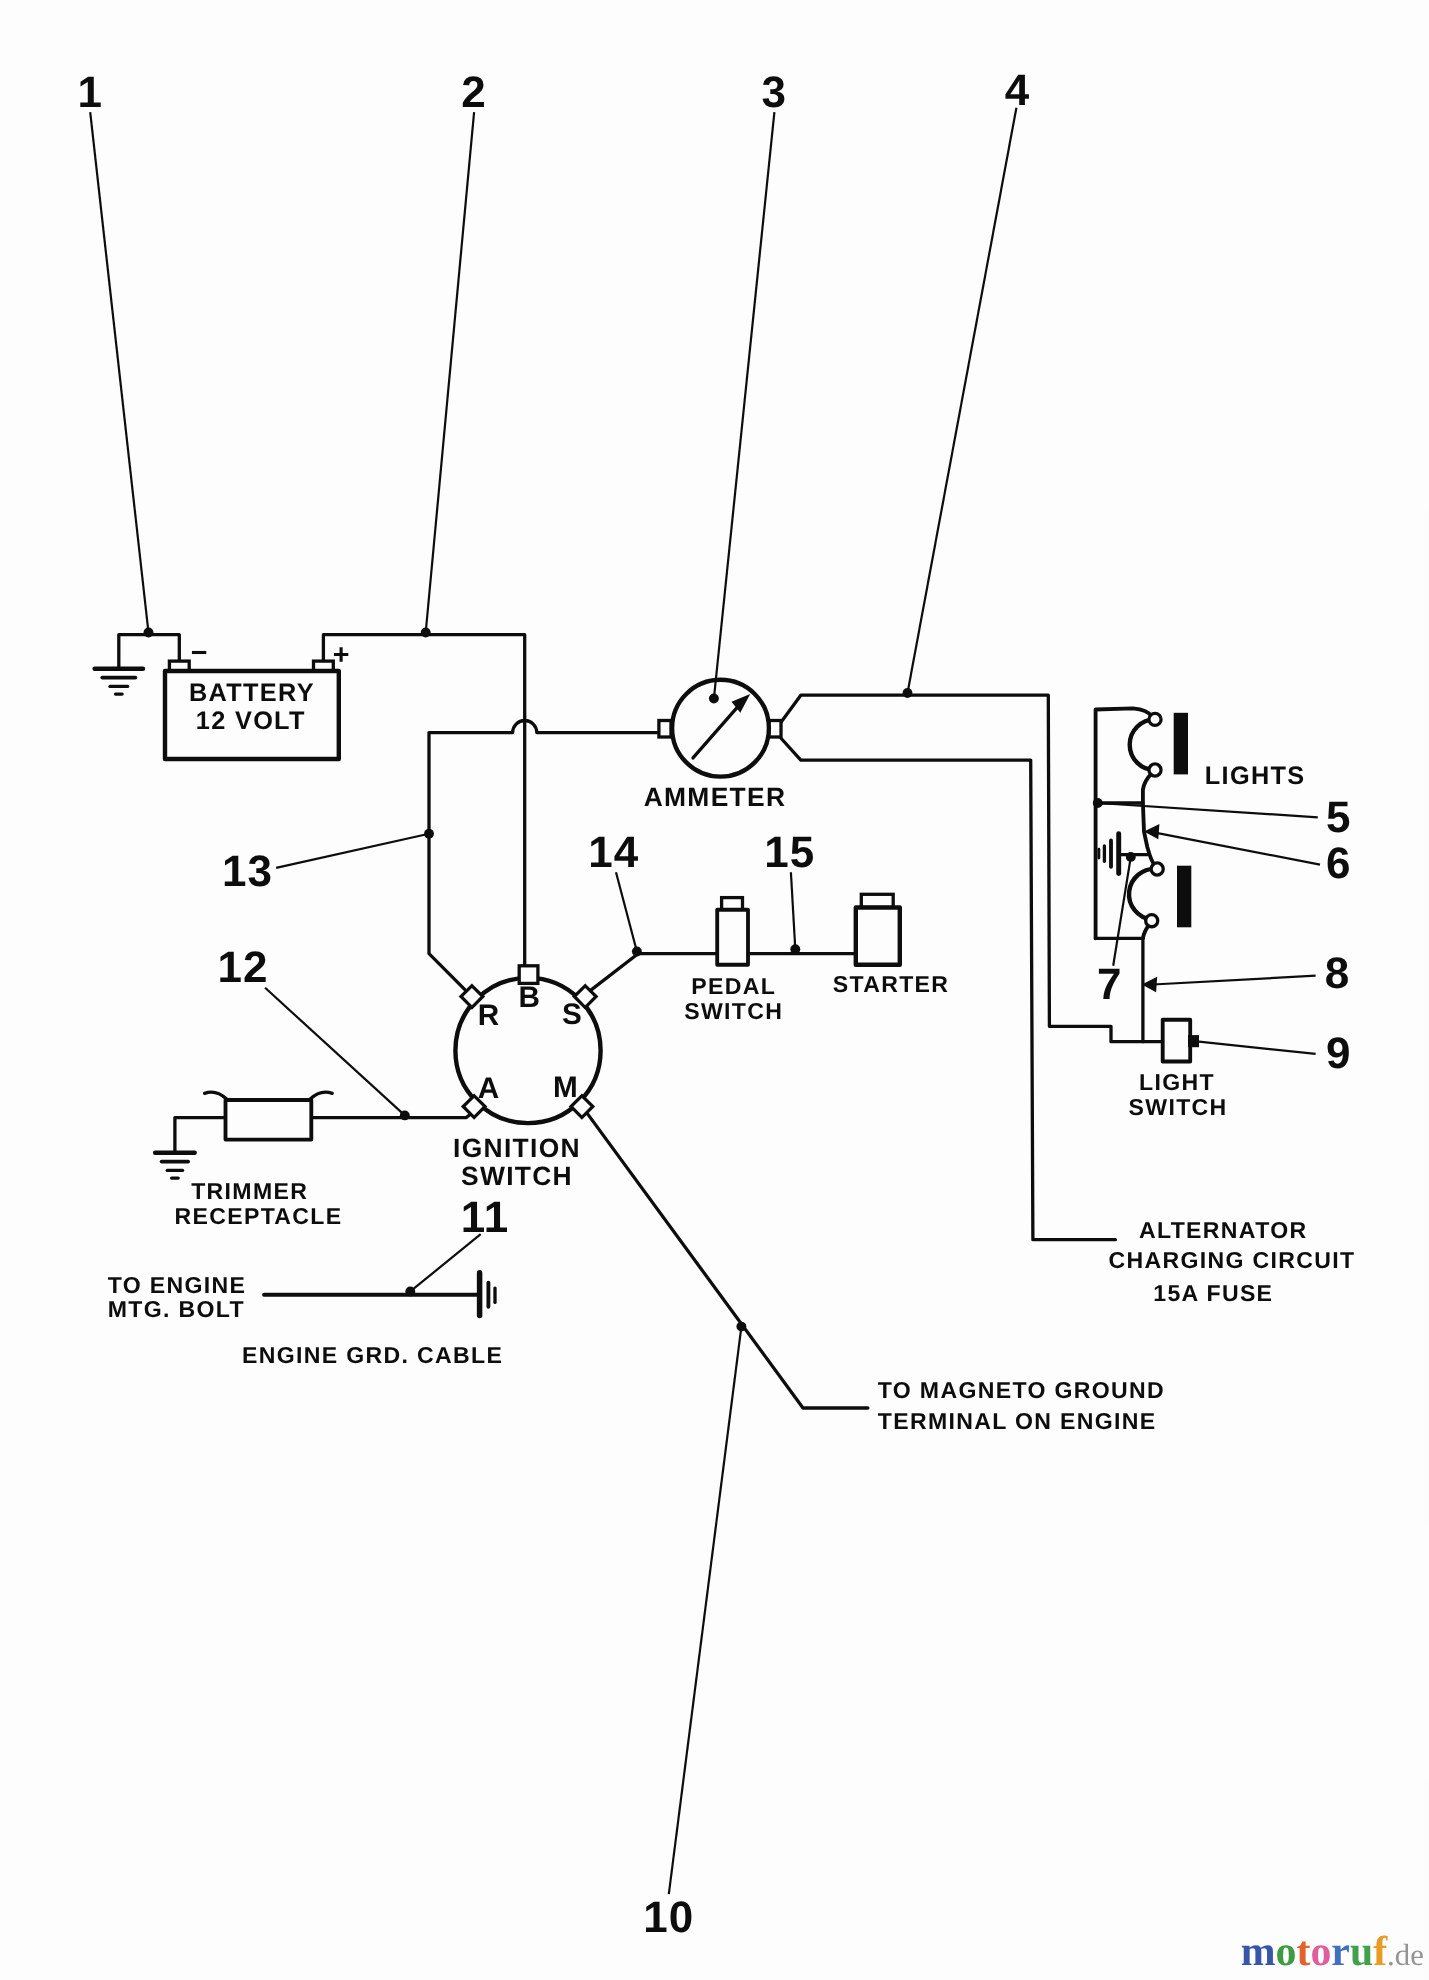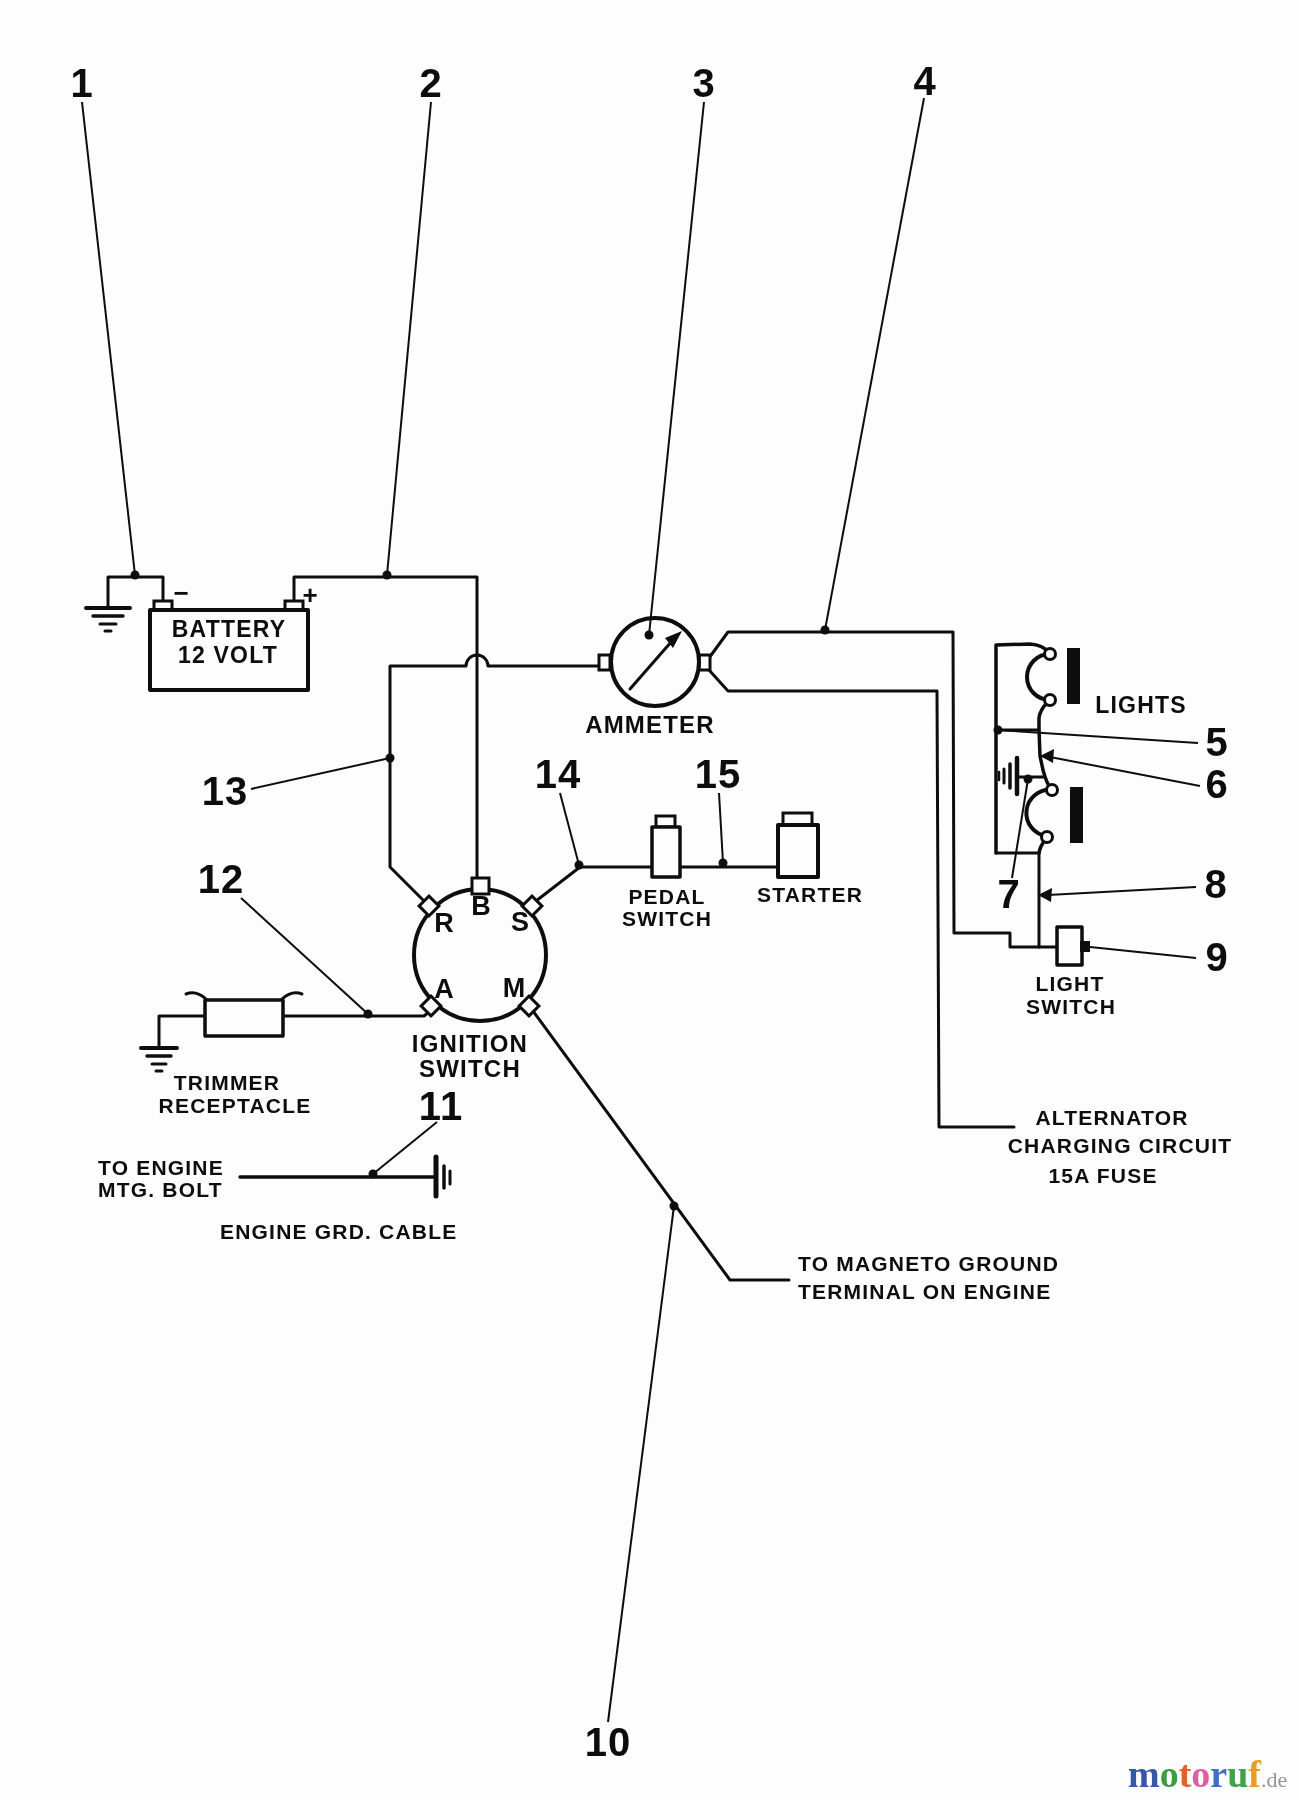--- a/index.html
+++ b/index.html
@@ -12,21 +12,21 @@
   .term{font-size:27px;}
   .sign{font-size:26px;}
   .wire{stroke:#0d0d0d;stroke-width:3;fill:none;stroke-linecap:round;stroke-linejoin:round;}
   .outline{stroke:#0d0d0d;stroke-width:4;fill:#fdfdfd;stroke-linejoin:round;}
   .outline-thin{stroke:#0d0d0d;stroke-width:3;fill:#fdfdfd;}
   .leader{stroke:#0d0d0d;stroke-width:2;fill:none;}
   .dot{fill:#0d0d0d;}
   .solid{fill:#0d0d0d;stroke:none;}
   #watermark{position:absolute;left:1128px;top:1752px;font-family:"Liberation Serif",serif;
              font-weight:bold;font-size:38px;white-space:nowrap;cursor:pointer;}
-  #watermark .wm-suffix{font-size:22px;font-weight:normal;}
+  #watermark .wm-suffix{font-size:28px;font-weight:normal;}
 </style>
 </head>
 <body>
 
 <div id="stage">
 <svg width="1299" height="1800" viewBox="0 0 1299 1800">
 
   <g>
 
     <path class="wire" d="M163 601 L163 577 L108 577 L108 607"></path>

